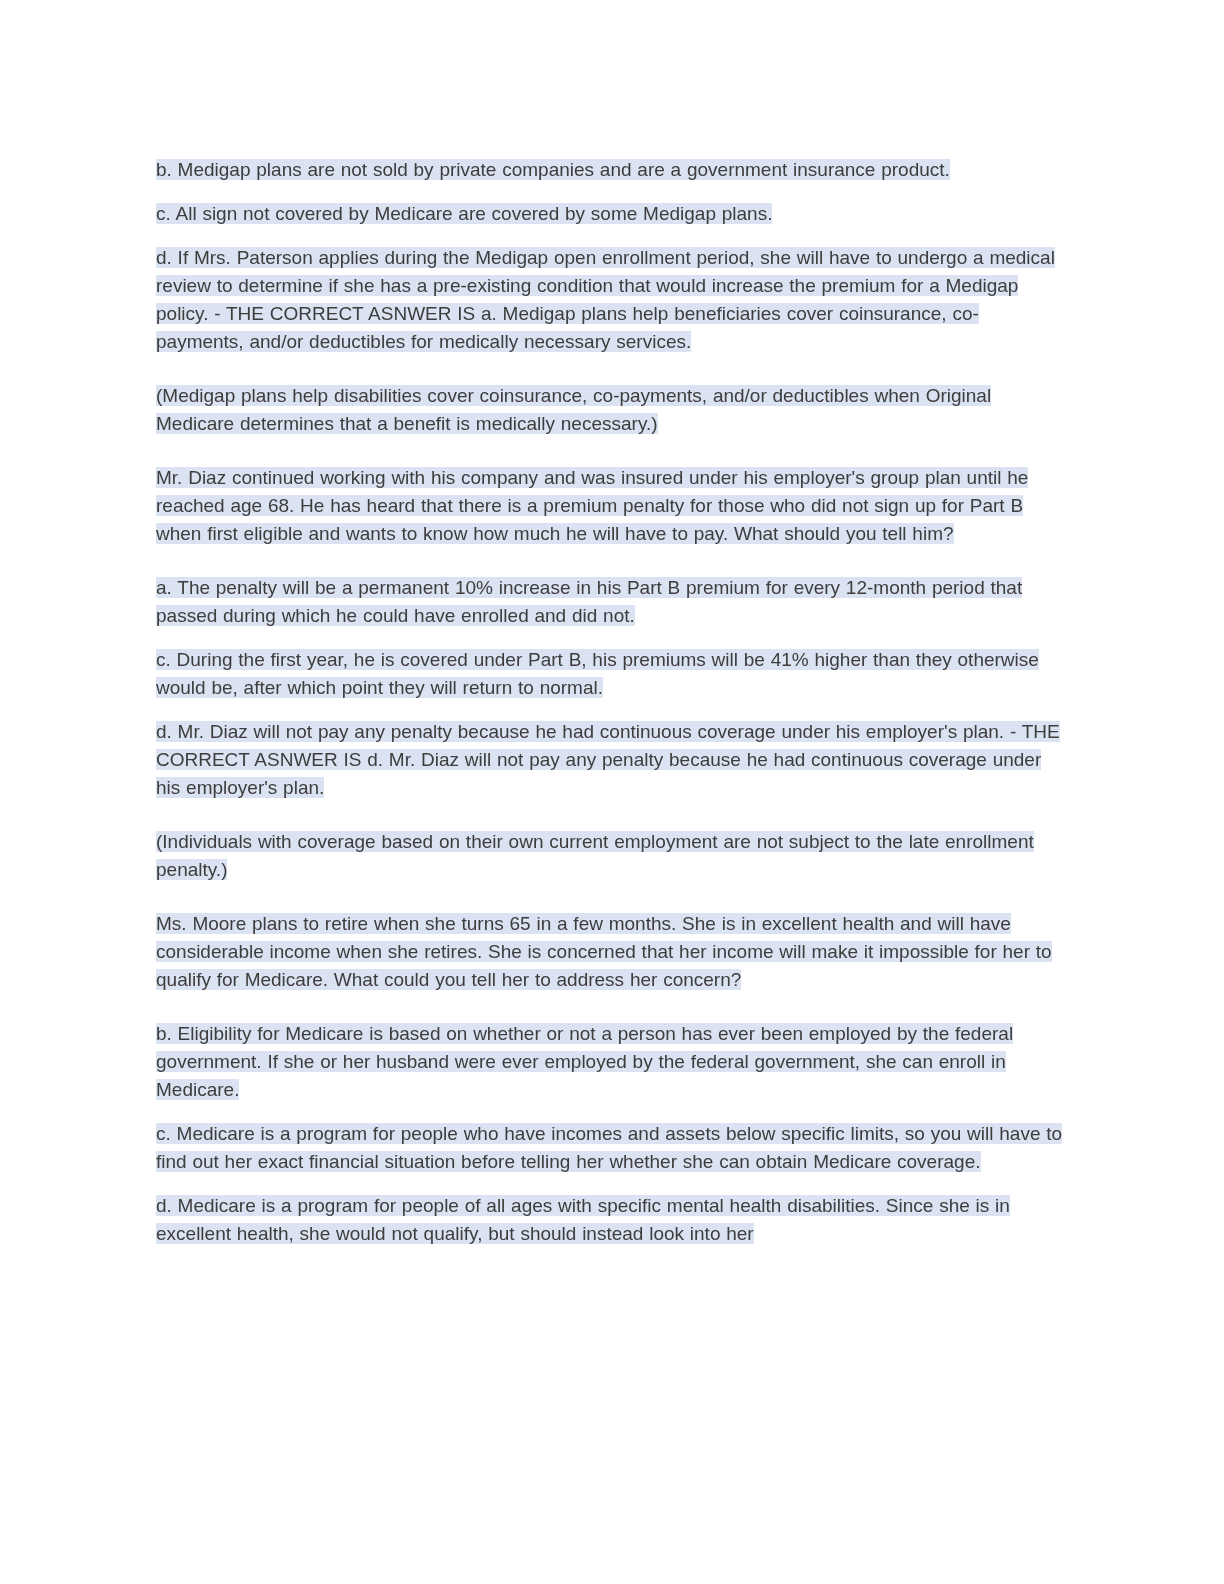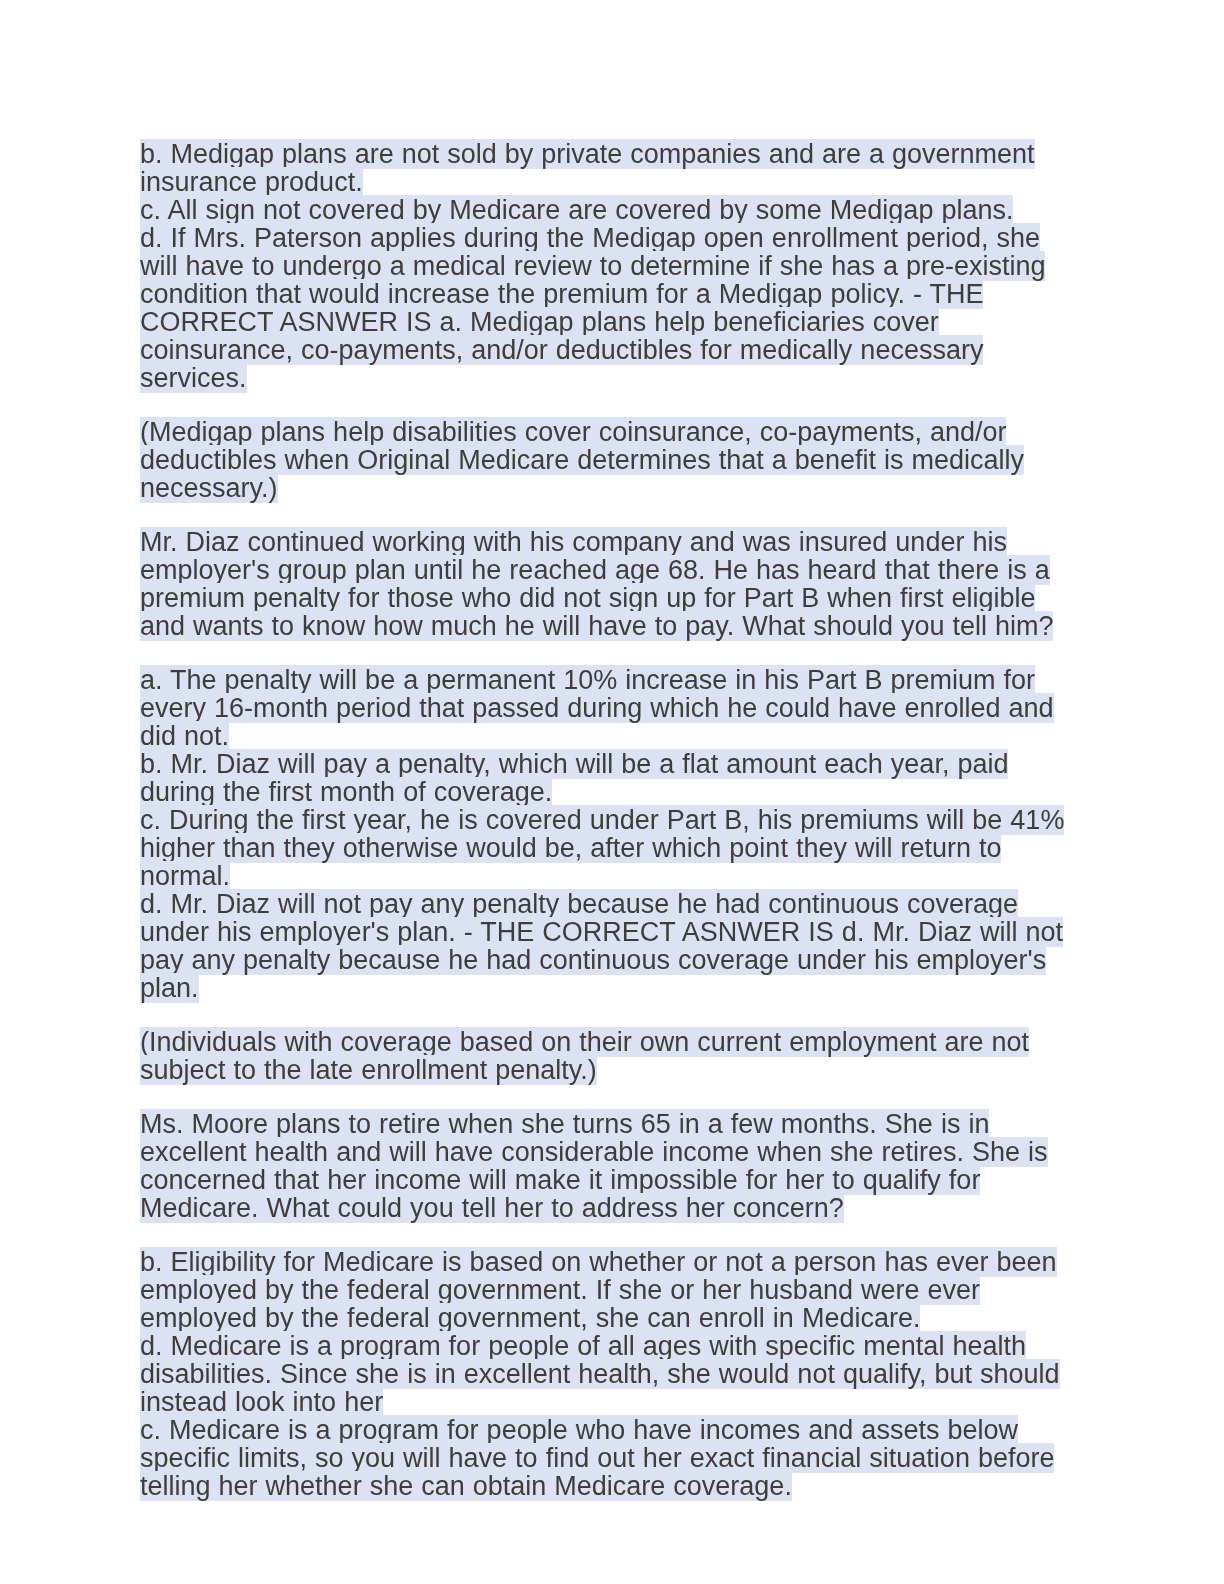--- a/index.html
+++ b/index.html
@@ -12,22 +12,22 @@
     overflow: hidden;
   }
   .page {
     width: 1224px;
     height: 1584px;
     padding: 140px 144px 40px 140px;
     background: var(--page-bg, #ffffff);
   }
   .block + .block { margin-top: 26px; }
   .para {
-    margin: 0;
-    font-size: 27px;
+    margin: 16px;
+    font-size: 19px;
     line-height: 28px;
     color: var(--text-color, #3d3d3d);
     word-spacing: 0.5px;
   }
   .hl {
     background-color: var(--hl-color, #dbe3f2);
     box-decoration-break: clone;
     -webkit-box-decoration-break: clone;
   }
 </style>
@@ -40,29 +40,28 @@
       <p class="para"><span class="hl">c. All sign not covered by Medicare are covered by some Medigap plans.</span></p>
       <p class="para"><span class="hl">d. If Mrs. Paterson applies during the Medigap open enrollment period, she will have to undergo a medical review to determine if she has a pre-existing condition that would increase the premium for a Medigap policy. - THE CORRECT ASNWER IS a. Medigap plans help beneficiaries cover coinsurance, co-payments, and/or deductibles for medically necessary services.</span></p>
     </div>
     <div class="block">
       <p class="para"><span class="hl">(Medigap plans help disabilities cover coinsurance, co-payments, and/or deductibles when Original Medicare determines that a benefit is medically necessary.)</span></p>
     </div>
     <div class="block">
       <p class="para"><span class="hl">Mr. Diaz continued working with his company and was insured under his employer's group plan until he reached age 68. He has heard that there is a premium penalty for those who did not sign up for Part B when first eligible and wants to know how much he will have to pay. What should you tell him?</span></p>
     </div>
     <div class="block">
-      <p class="para"><span class="hl">a. The penalty will be a permanent 10% increase in his Part B premium for every 16-month period that passed during which he could have enrolled and did not.</span></p>
-      <p class="para"><span class="hl">b. Mr. Diaz will pay a penalty, which will be a flat amount each year, paid during the first month of coverage.</span></p>
+      <p class="para"><span class="hl">a. The penalty will be a permanent 10% increase in his Part B premium for every 12-month period that passed during which he could have enrolled and did not.</span></p>
       <p class="para"><span class="hl">c. During the first year, he is covered under Part B, his premiums will be 41% higher than they otherwise would be, after which point they will return to normal.</span></p>
       <p class="para"><span class="hl">d. Mr. Diaz will not pay any penalty because he had continuous coverage under his employer's plan. - THE CORRECT ASNWER IS d. Mr. Diaz will not pay any penalty because he had continuous coverage under his employer's plan.</span></p>
     </div>
     <div class="block">
       <p class="para"><span class="hl">(Individuals with coverage based on their own current employment are not subject to the late enrollment penalty.)</span></p>
     </div>
     <div class="block">
       <p class="para"><span class="hl">Ms. Moore plans to retire when she turns 65 in a few months. She is in excellent health and will have considerable income when she retires. She is concerned that her income will make it impossible for her to qualify for Medicare. What could you tell her to address her concern?</span></p>
     </div>
     <div class="block">
       <p class="para"><span class="hl">b. Eligibility for Medicare is based on whether or not a person has ever been employed by the federal government. If she or her husband were ever employed by the federal government, she can enroll in Medicare.</span></p>
+      <p class="para"><span class="hl">c. Medicare is a program for people who have incomes and assets below specific limits, so you will have to find out her exact financial situation before telling her whether she can obtain Medicare coverage.</span></p>
       <p class="para"><span class="hl">d. Medicare is a program for people of all ages with specific mental health disabilities. Since she is in excellent health, she would not qualify, but should instead look into her</span></p>
-      <p class="para"><span class="hl">c. Medicare is a program for people who have incomes and assets below specific limits, so you will have to find out her exact financial situation before telling her whether she can obtain Medicare coverage.</span></p>
     </div>
   </div>
 
 </body></html>

